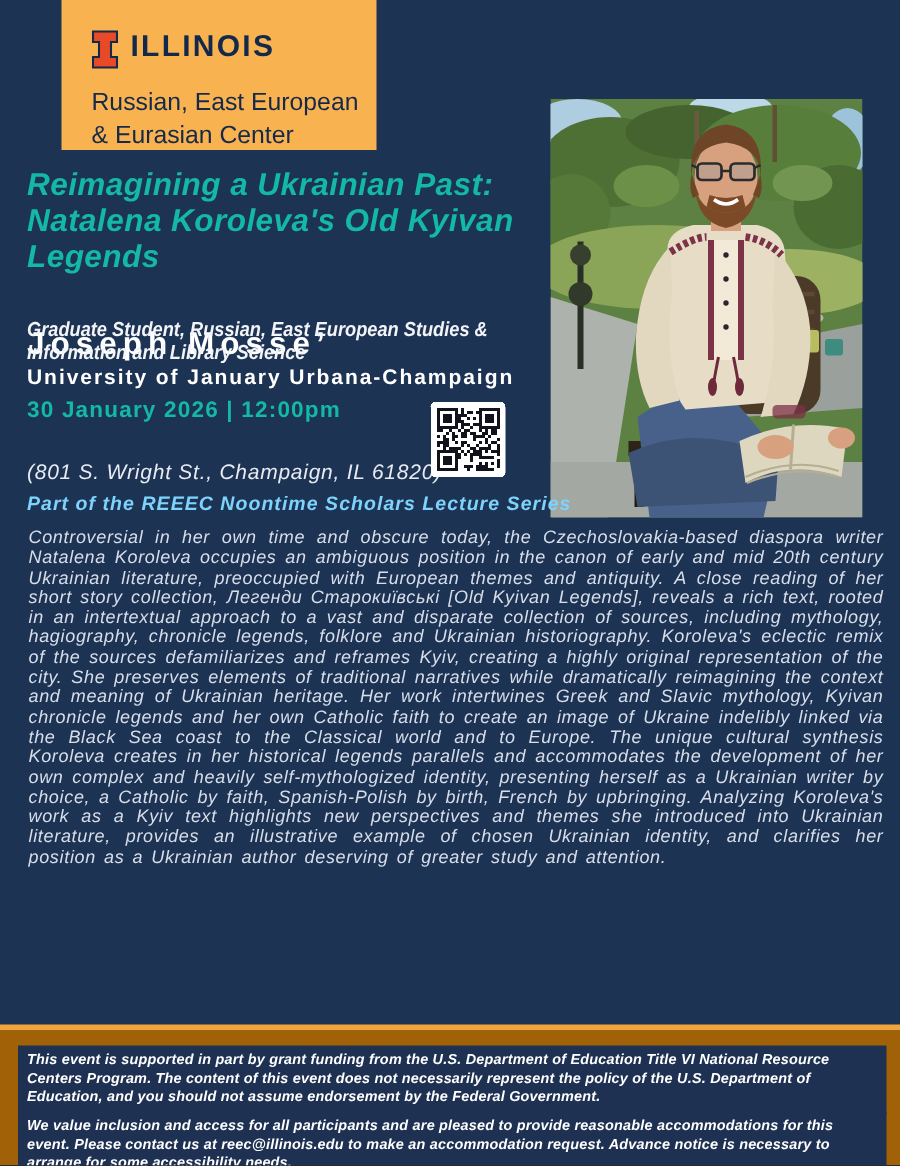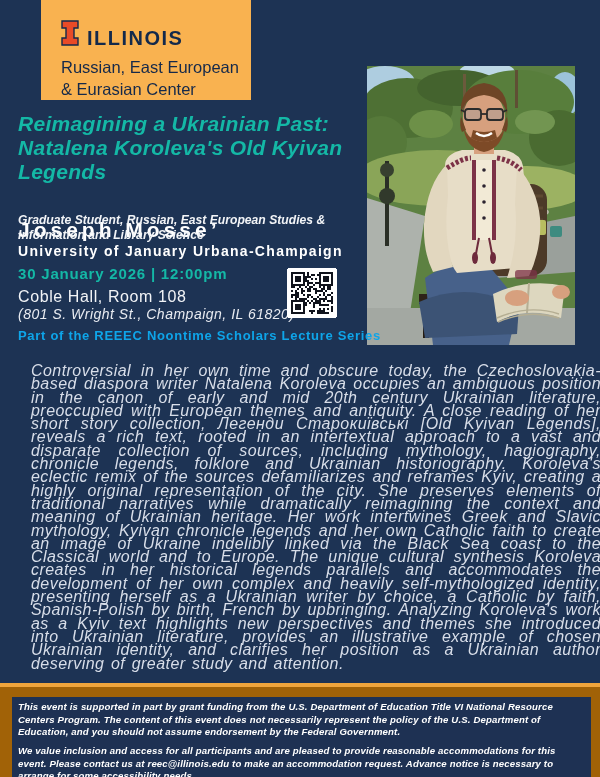--- a/index.html
+++ b/index.html
@@ -6,21 +6,21 @@
   .page{
     position:relative;width:600px;height:777px;overflow:hidden;
     background:#1D3354;font-family:"Liberation Sans",sans-serif;
     -webkit-font-smoothing:antialiased;
   }
   
   .brand-box{
     position:absolute;left:41px;top:0;width:210px;height:100px;
     background:#F9B250;box-sizing:border-box;padding:20px 0 0 20px;
   }
-  .brand-row{display:flex;align-items:flex-end;gap:8px;}
+  .brand-row{display:flex;align-items:flex-start;gap:8px;}
   .brand-word{
     color:#13294B;font-weight:bold;font-size:20px;letter-spacing:1.5px;
   }
   .brand-line{
     color:#15294a;font-size:16.5px;line-height:20px;margin-top:2px;
   }
   .brand-line.first{margin-top:7px;}
   
   .photo{position:absolute;left:367px;top:66px;width:208px;height:279px;}
   .photo svg{display:block;}
@@ -53,30 +53,30 @@
     position:absolute;left:18px;top:288px;
     color:#f2f4f7;font-size:16px;letter-spacing:.6px;
   }
   .address{
     position:absolute;left:18px;top:306px;
     color:#e8ebf1;font-style:italic;font-size:14px;letter-spacing:.5px;
   }
   .qr{position:absolute;left:287px;top:268px;width:50px;height:50px;}
   .series{
     position:absolute;left:18px;top:328px;
-    color:#0ea5e9;font-weight:bold;
+    color:#7dd3fc;font-weight:bold;font-style:italic;
     font-size:13px;letter-spacing:.7px;
   }
   
   .abstract{
     position:absolute;left:15px;top:348px;width:570px;
     color:#D8DEE9;font-style:italic;
-    font-size:16px;line-height:13.3px;
+    font-size:12px;line-height:13.3px;
     letter-spacing:.45px;word-spacing:1.6px;
-    text-align:justify;margin:16px;
+    text-align:justify;margin:4px;
   }
   
   .divider{
     position:absolute;left:0;top:683px;width:600px;height:4px;background:#F0A53C;
   }
   .footer{
     position:absolute;left:0;top:687px;width:600px;height:90px;background:#a16207;
   }
   .footer-panel{
     position:absolute;left:12px;width:579px;background:#1E3153;
@@ -206,21 +206,20 @@
   <div class="speaker-name">Joseph Mosse’</div>
 
   <div class="speaker-role">
     <div>Graduate Student, Russian, East European Studies &amp;</div>
     <div>Information and Library Science</div>
   </div>
 
   <div class="university">University of January Urbana-Champaign</div>
 
   <div class="datetime">30 January 2026 | 12:00pm</div>
-  <div class="venue">Coble Hall, Room 108</div>
   <div class="address">(801 S. Wright St., Champaign, IL 61820)</div>
 
   <div class="qr">
     <svg width="50" height="50" viewBox="0 0 50 50" shape-rendering="crispEdges">
       <rect width="50" height="50" rx="3" fill="#ffffff"></rect>
       <g class="modules" fill="#10131c">
           <rect x="20" y="4" width="2" height="2"></rect>
           <rect x="20" y="6" width="2" height="2"></rect>
           <rect x="24" y="6" width="2" height="2"></rect>
           <rect x="26" y="6" width="2" height="2"></rect>

